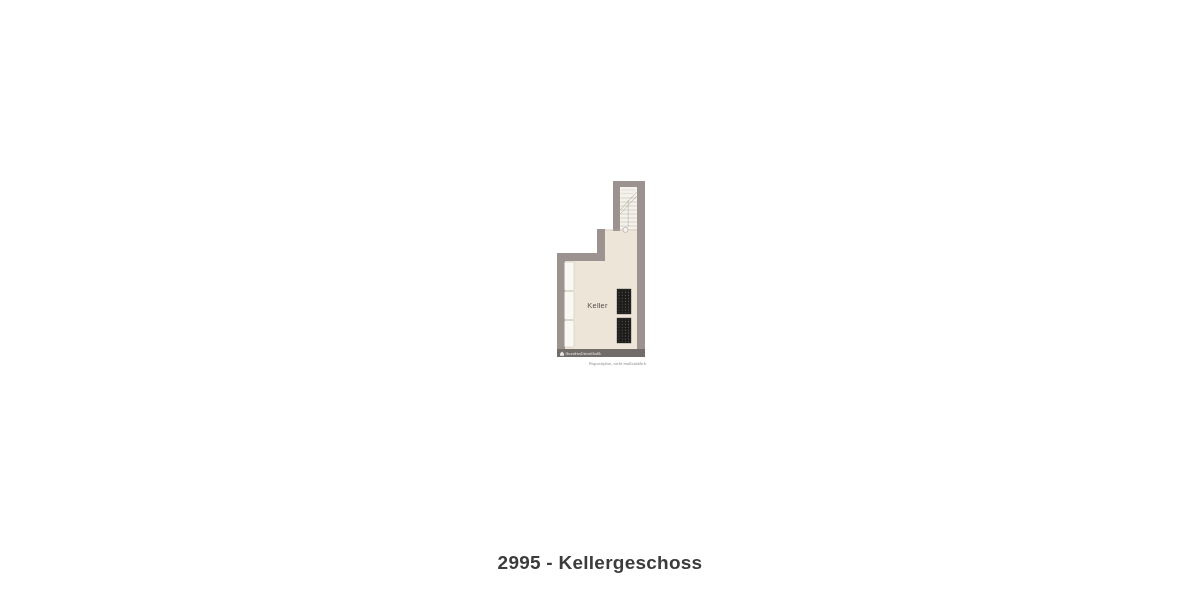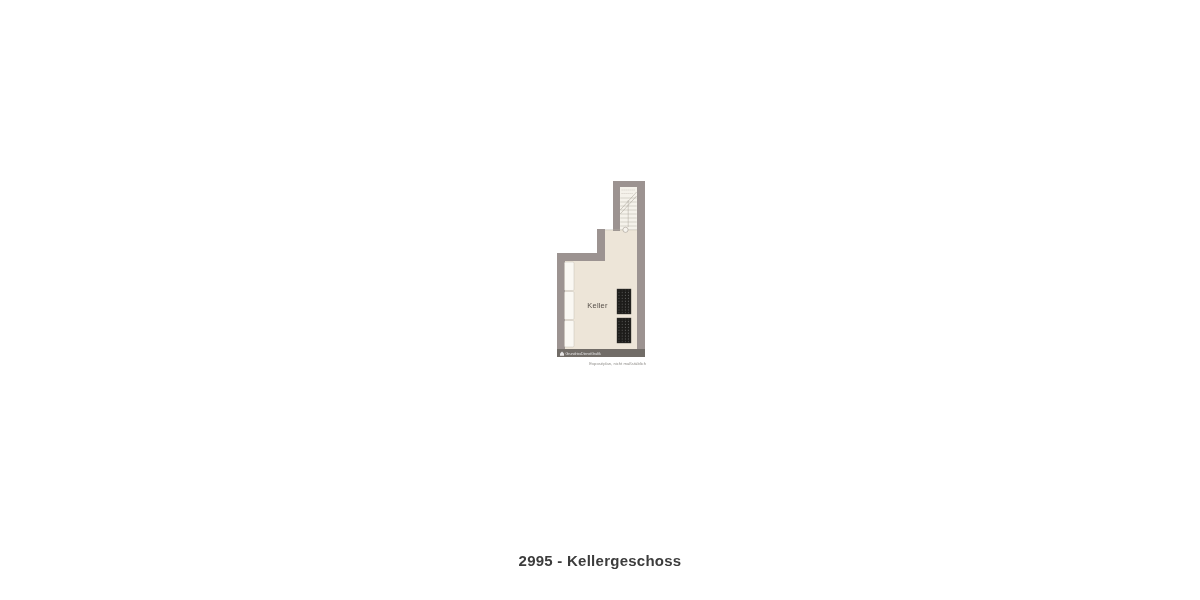--- a/index.html
+++ b/index.html
@@ -23,21 +23,21 @@
     top: 181px;
     width: 90px;
     height: 188px;
   }
   .caption {
     position: absolute;
     top: 552px;
     left: 0;
     right: 0;
     text-align: center;
-    font-size: 15px;
+    font-size: 19px;
     font-weight: 700;
     letter-spacing: 0.25px;
     color: #3c3c3c;
   }
 </style>
 </head>
 <body>
 
 <div class="stage">
 

